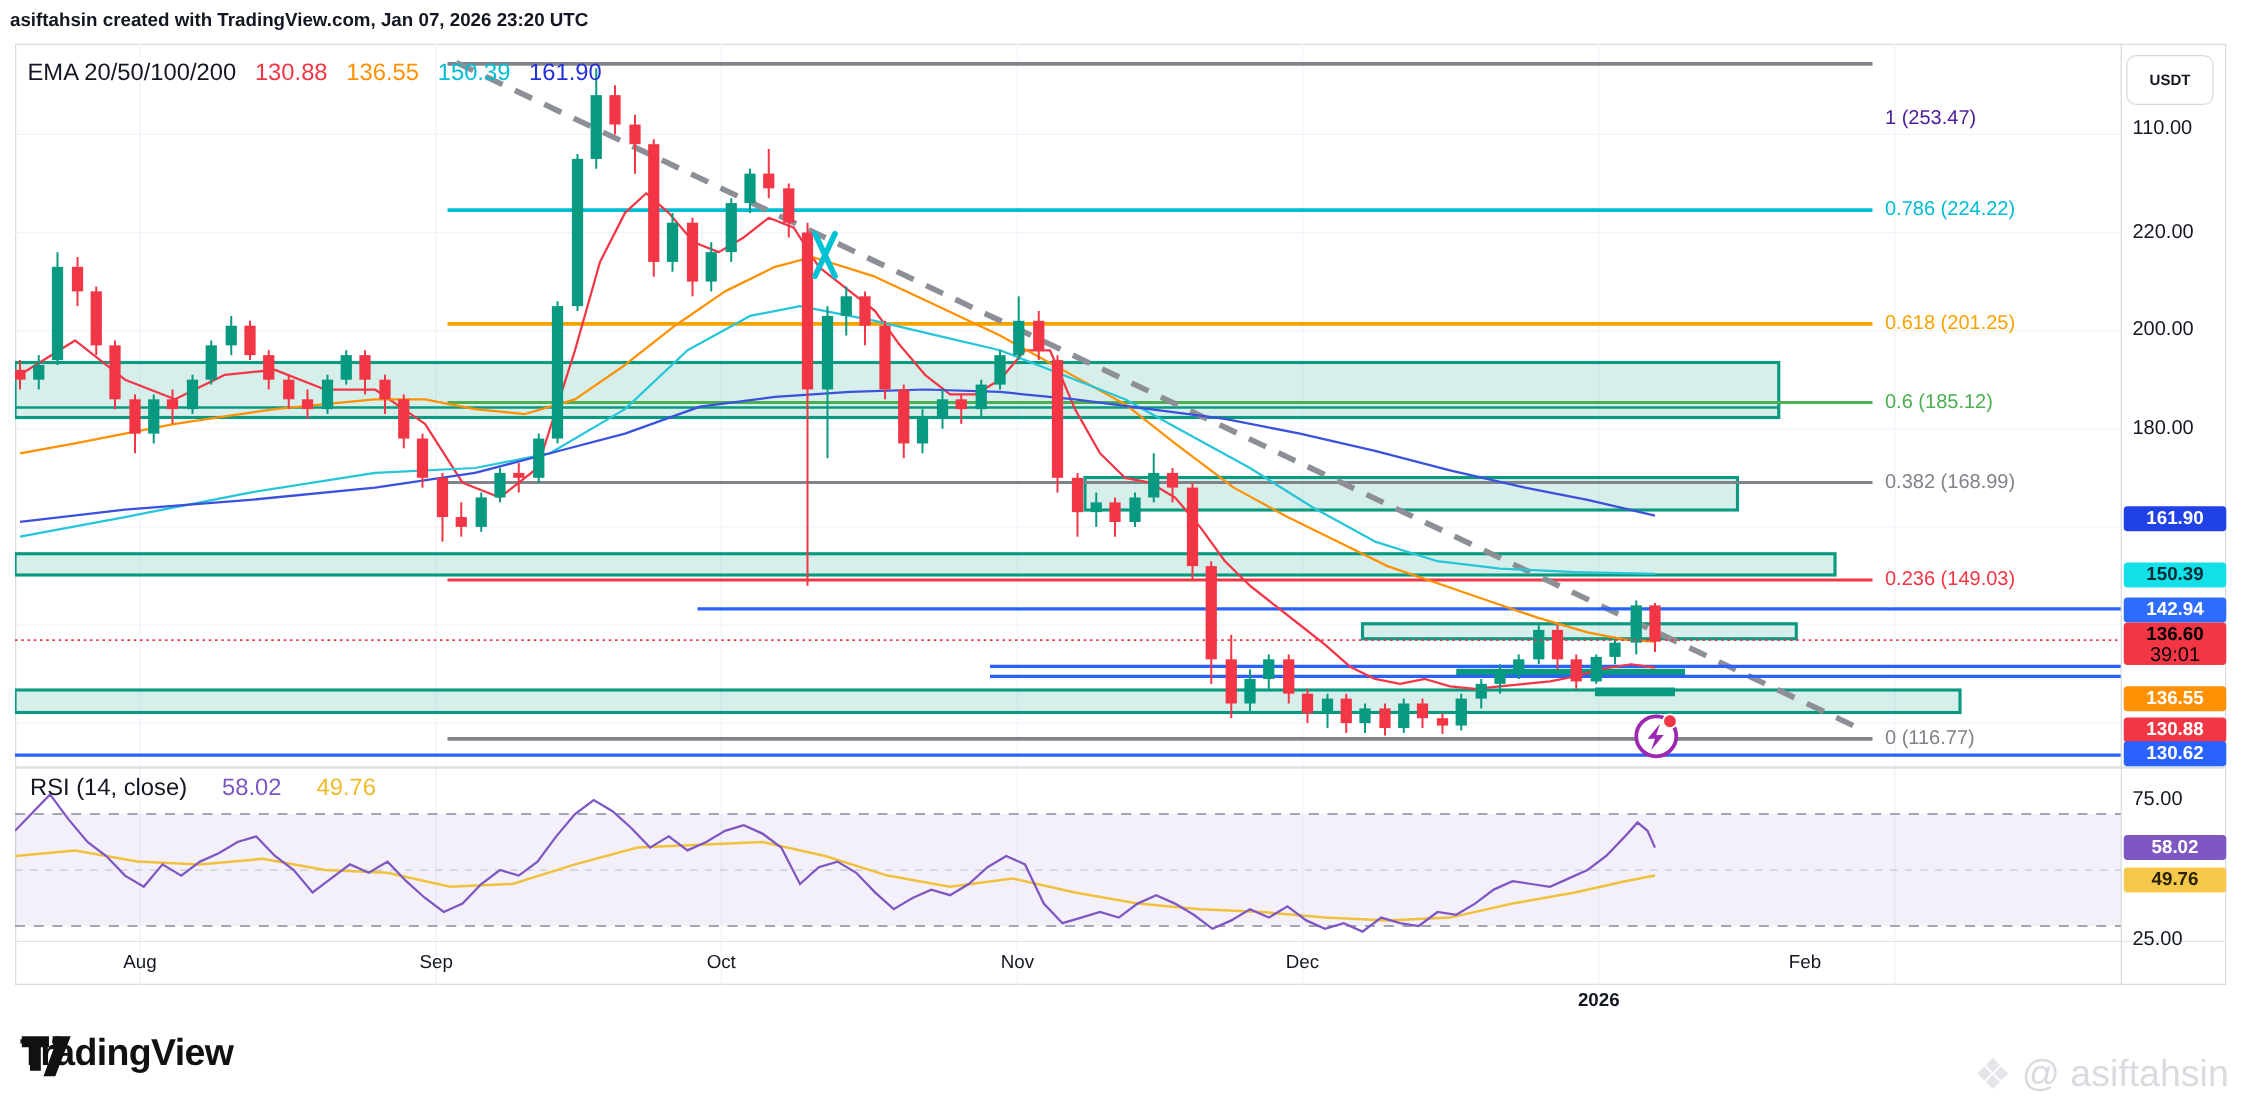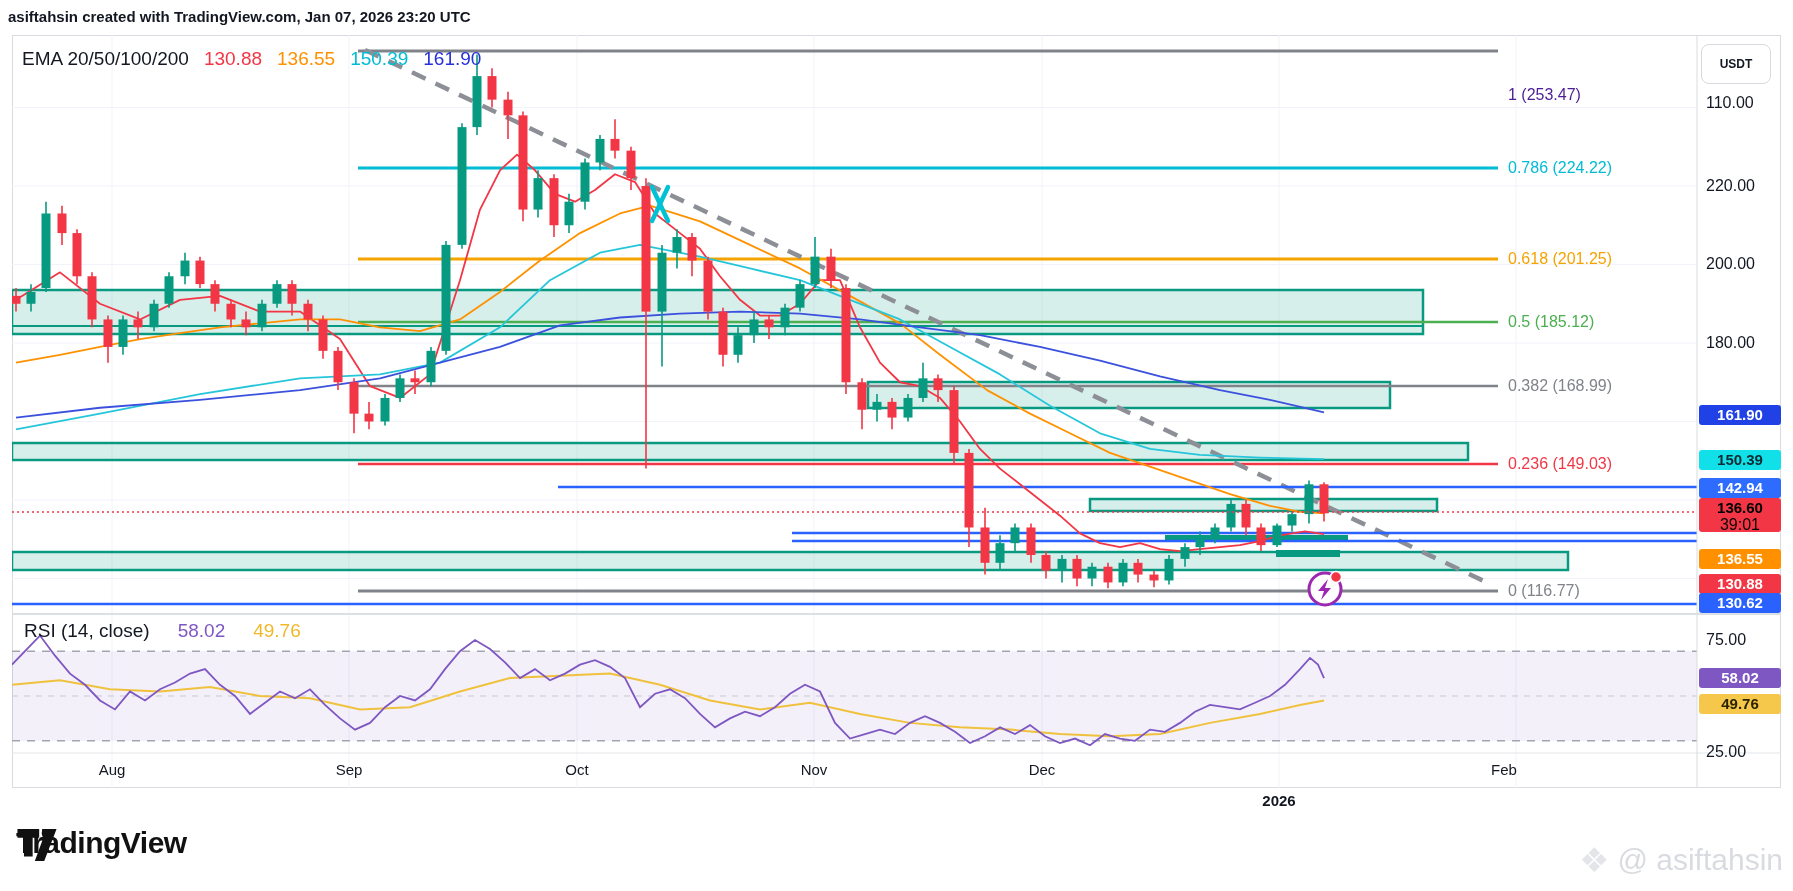--- a/index.html
+++ b/index.html
@@ -291,31 +291,31 @@
 <div id="overlays">
       <div class="tick" style="top: 103px;">110.00</div>
       <div class="tick" style="top: 186px;">220.00</div>
       <div class="tick" style="top: 264px;">200.00</div>
       <div class="tick" style="top: 343px;">180.00</div>
       <div class="tick" style="top: 640px;">75.00</div>
       <div class="tick" style="top: 752px;">25.00</div>
       <div class="fib-label" style="top: 51px; color: #4c1d95; margin-top: 44px;">1 (253.47)</div>
       <div class="fib-label" style="top: 168px; color: rgb(0, 188, 212);">0.786 (224.22)</div>
       <div class="fib-label" style="top: 259px; color: rgb(245, 163, 0);">0.618 (201.25)</div>
-      <div class="fib-label" style="top: 322px; color: rgb(76, 175, 80);">0.5 (185.12)</div>
+      <div class="fib-label" style="top: 322px; color: rgb(76, 175, 80);">0.6 (185.12)</div>
       <div class="fib-label" style="top: 386px; color: rgb(128, 131, 137);">0.382 (168.99)</div>
       <div class="fib-label" style="top: 464px; color: rgb(242, 54, 69);">0.236 (149.03)</div>
       <div class="fib-label" style="top: 591px; color: rgb(128, 131, 137);">0 (116.77)</div>
       <div class="month" style="left: 112px;">Aug</div>
       <div class="month" style="left: 349px;">Sep</div>
       <div class="month" style="left: 577px;">Oct</div>
       <div class="month" style="left: 814px;">Nov</div>
       <div class="month" style="left: 1042px;">Dec</div>
       <div class="month bold" style="left: 1279px;">2026</div>
-      <div class="month" style="left: 1504px;">Feb</div>
+      <div class="month" style="left: 1444px;">Feb</div>
       <div class="badge" style="top: 405px; background: rgb(31, 65, 230); color: rgb(255, 255, 255); height: 20px;"><span>161.90</span></div>
       <div class="badge" style="top: 450px; background: rgb(18, 224, 232); color: rgb(12, 43, 51); height: 20px;"><span>150.39</span></div>
       <div class="badge" style="top: 478px; background: rgb(46, 107, 255); color: rgb(255, 255, 255); height: 20px;"><span>142.94</span></div>
       <div class="badge" style="top: 498px; background: rgb(242, 54, 69); color: #000000; height: 34px;"><span>136.60</span><span class="sub">39:01</span></div>
       <div class="badge" style="top: 549px; background: rgb(255, 145, 0); color: rgb(255, 255, 255); height: 20px;"><span>136.55</span></div>
       <div class="badge" style="top: 574px; background: rgb(242, 54, 69); color: rgb(255, 255, 255); height: 20px;"><span>130.88</span></div>
       <div class="badge" style="top: 593px; background: rgb(41, 98, 255); color: rgb(255, 255, 255); height: 20px;"><span>130.62</span></div>
       <div class="badge" style="top: 668px; background: rgb(126, 87, 194); color: rgb(255, 255, 255); height: 20px;"><span>58.02</span></div>
       <div class="badge" style="top: 694px; background: rgb(245, 200, 75); color: rgb(43, 35, 0); height: 20px;"><span>49.76</span></div>
     </div>

